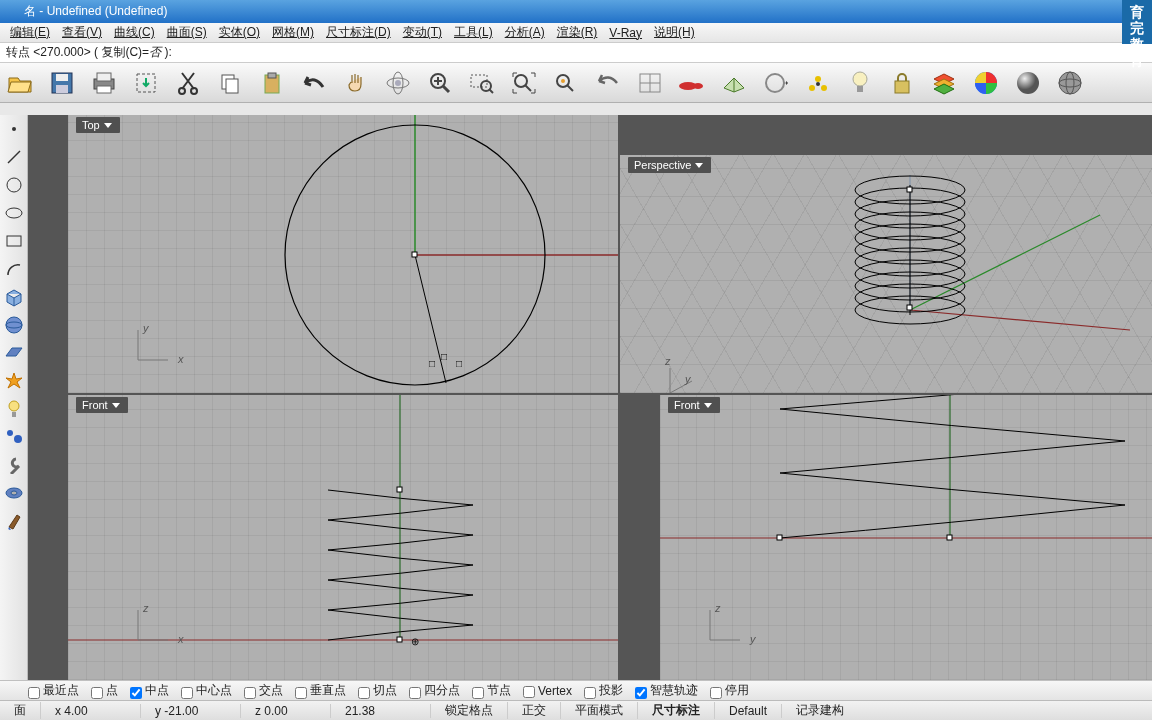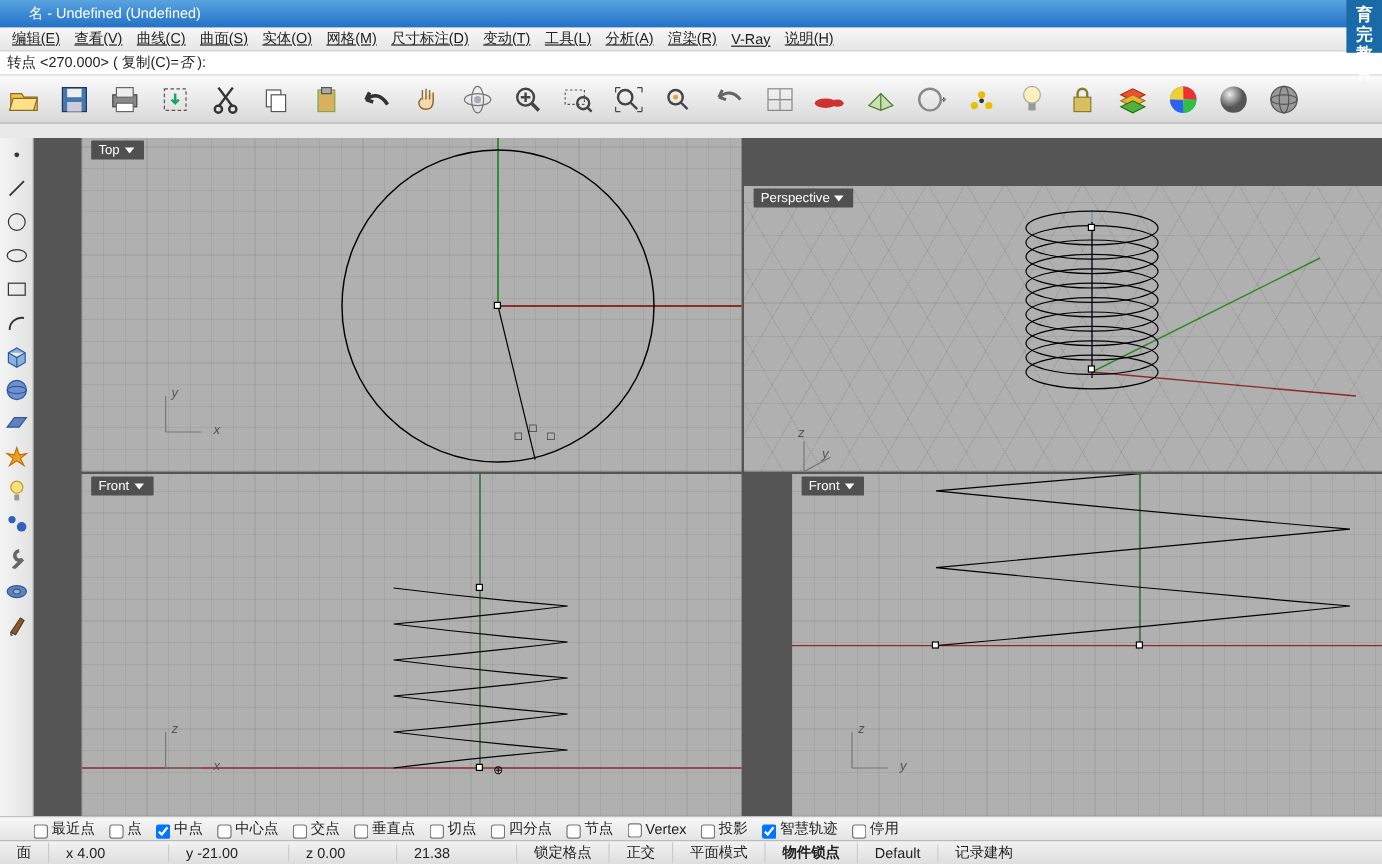--- a/index.html
+++ b/index.html
@@ -502,16 +502,16 @@
 
 <div class="statusbar">
   <div class="cell">面</div>
   <div class="cell" style="width:100px">x 4.00</div>
   <div class="cell" style="width:100px">y -21.00</div>
   <div class="cell" style="width:90px">z 0.00</div>
   <div class="cell" style="width:100px">21.38</div>
   <div class="cell">锁定格点</div>
   <div class="cell">正交</div>
   <div class="cell">平面模式</div>
-  <div class="cell" style="font-weight:bold">物件锁点</div>
+  <div class="cell" style="font-weight:bold">尺寸标注</div>
   <div class="cell">Default</div>
   <div class="cell" style="border-right:none">记录建构</div>
 </div>
 
 </body></html>

